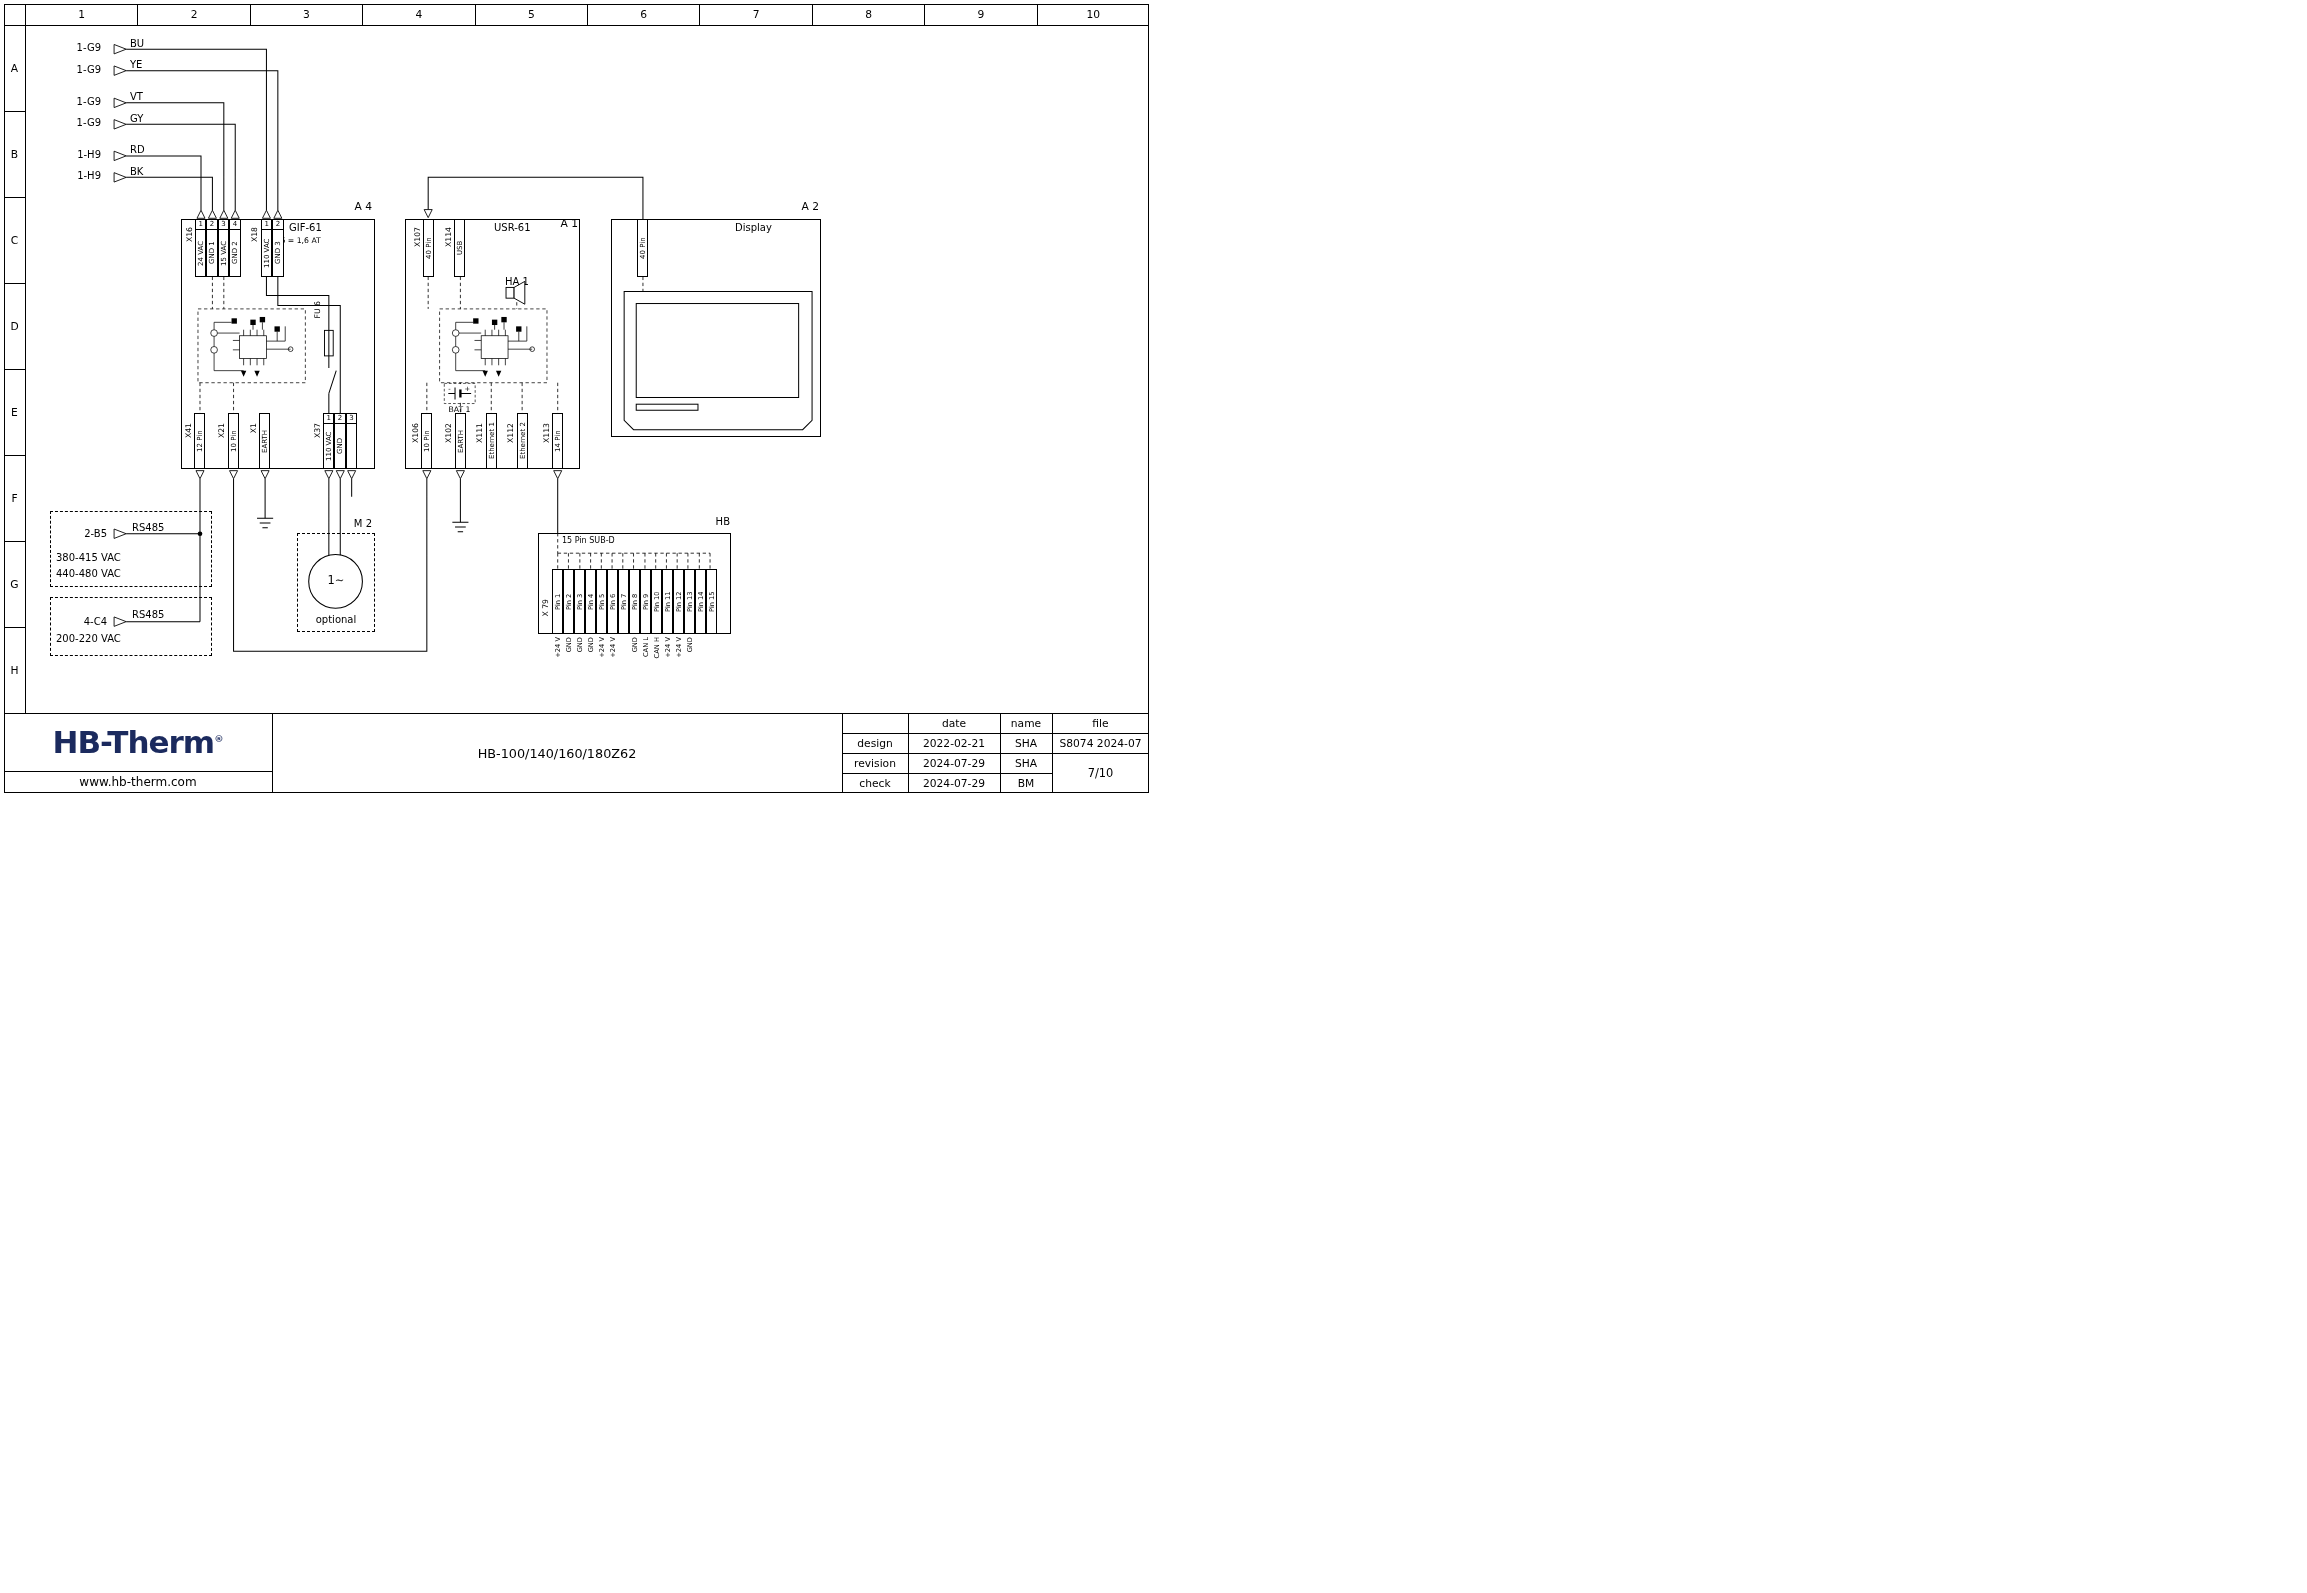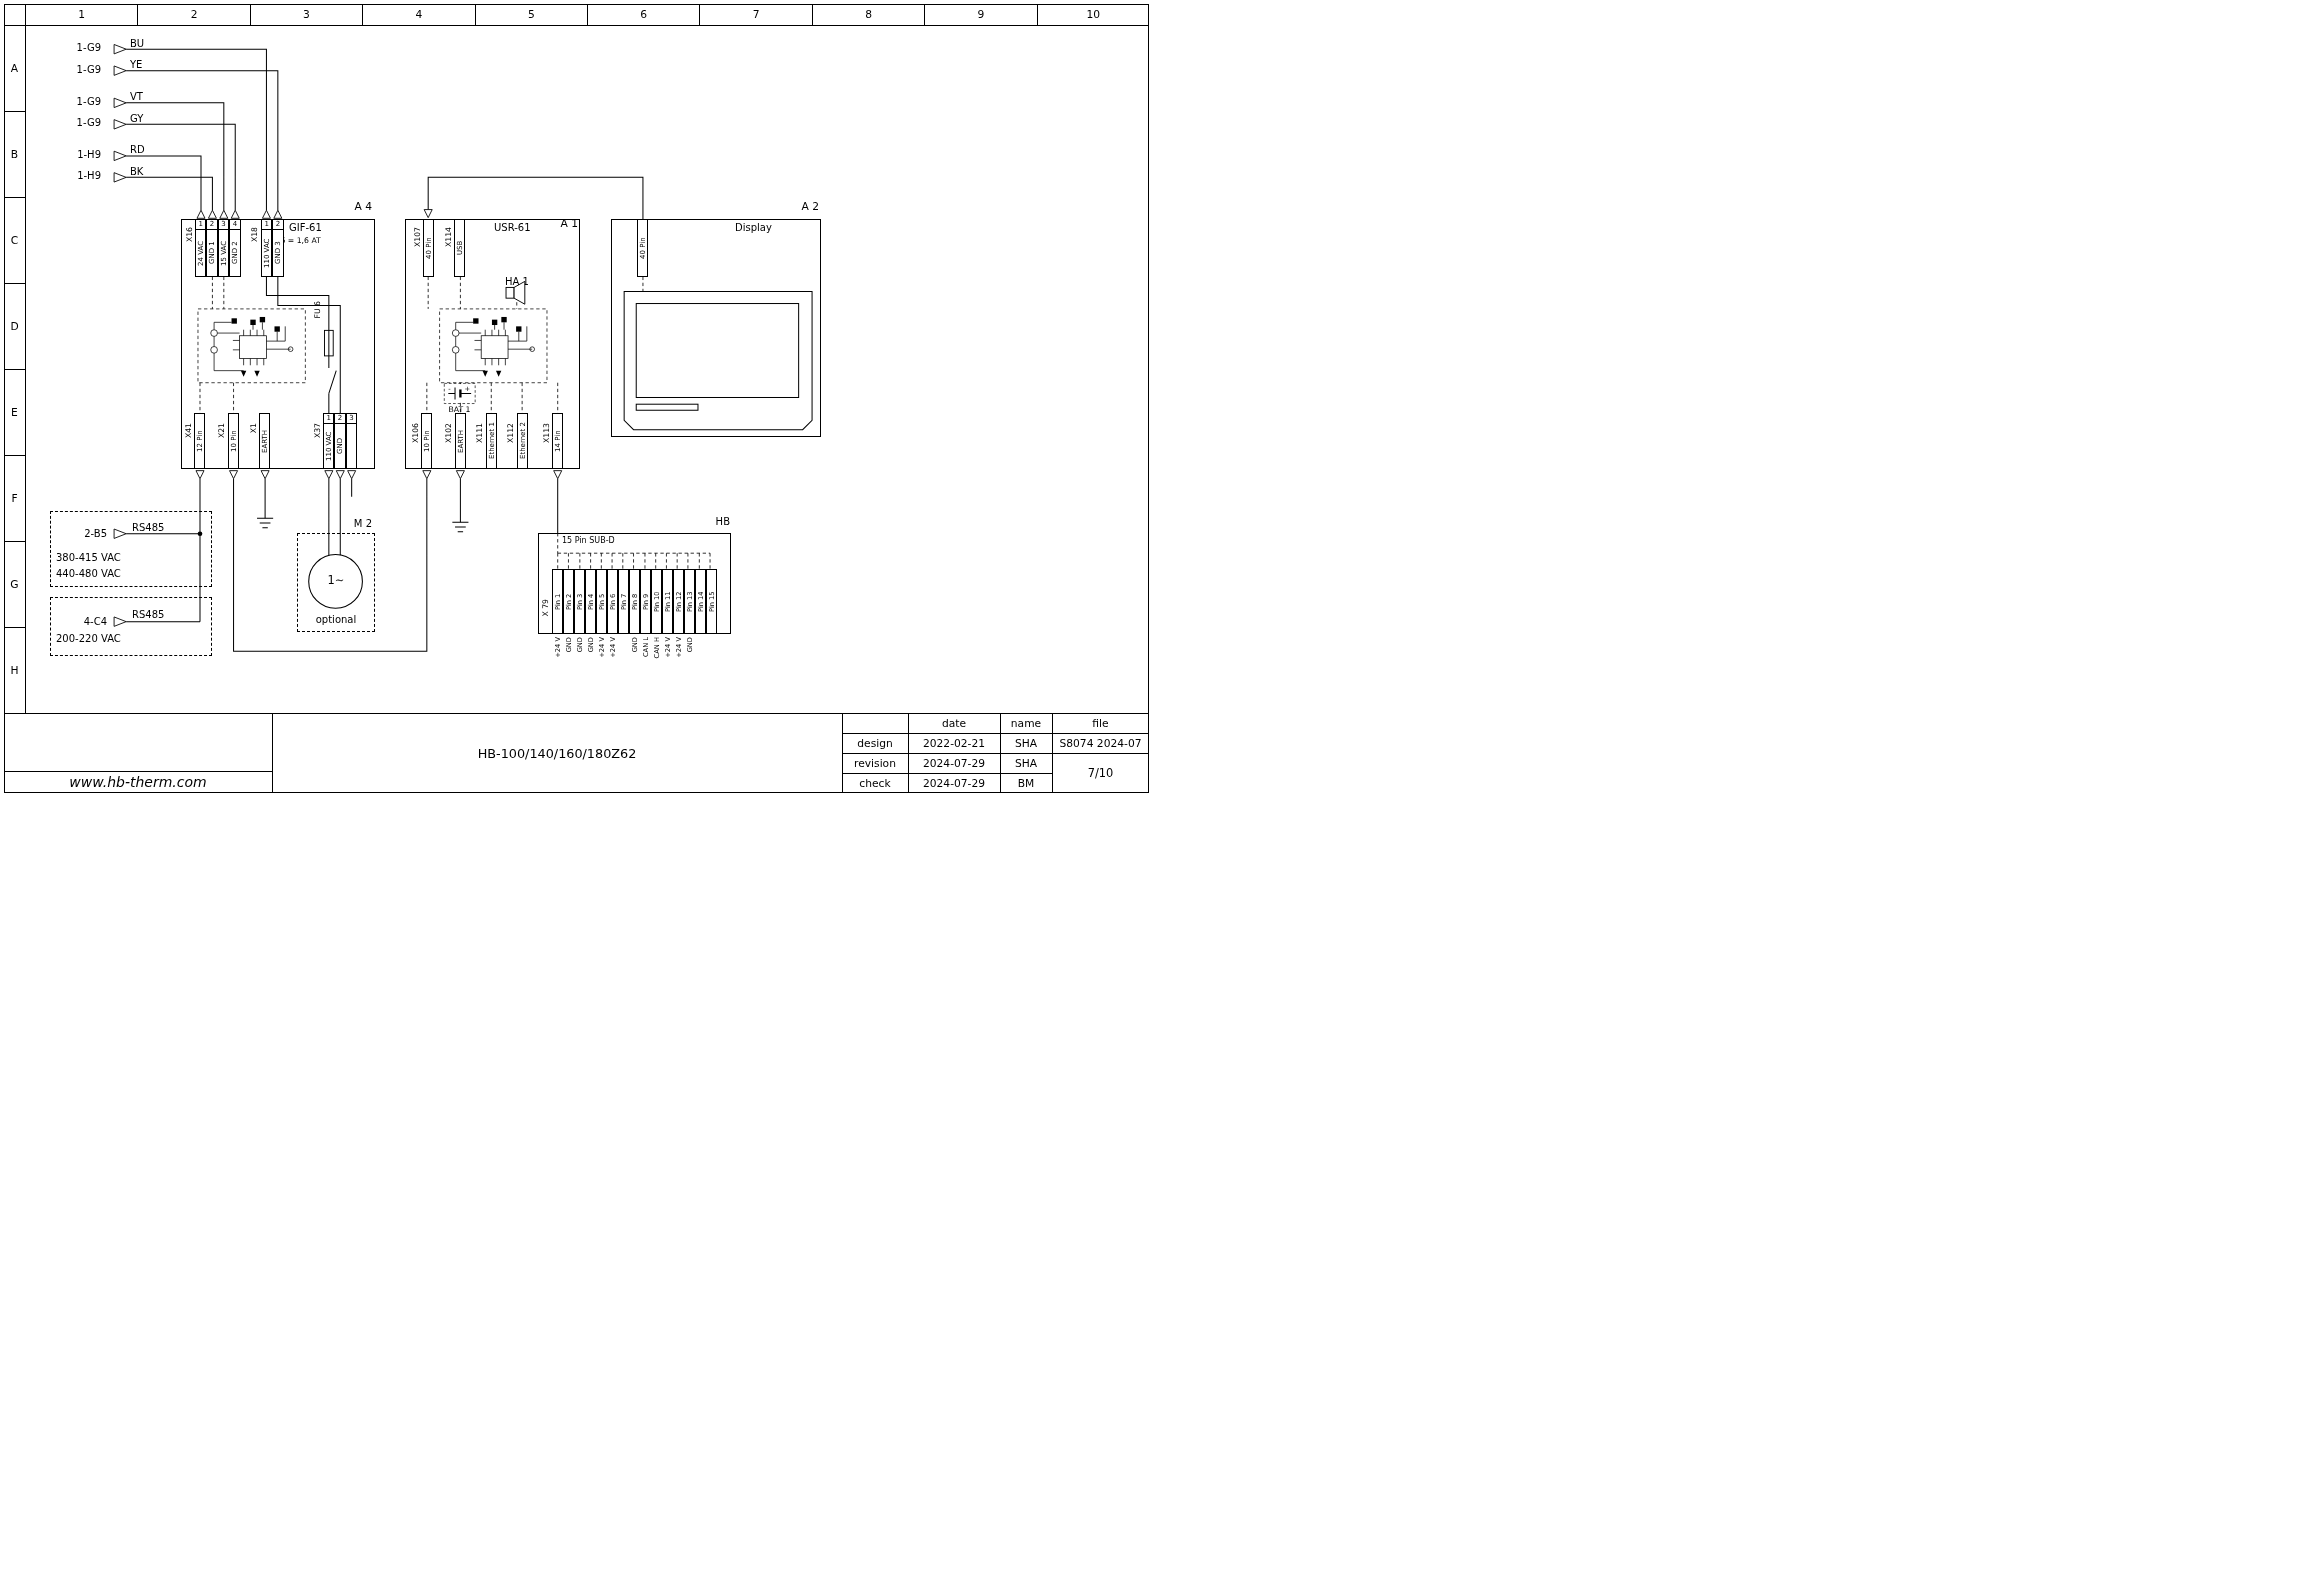--- a/index.html
+++ b/index.html
@@ -39,21 +39,21 @@
   
   svg.overlay { position:absolute; left:0; top:0; pointer-events:none; }
   .w { stroke:#000; stroke-width:1.5; fill:none; }
   .wd { stroke:#000; stroke-width:1.2; fill:none; stroke-dasharray:5 4; }
   
   .hline { position:absolute; background:#000; height:1px; }
   .vline { position:absolute; background:#000; width:1px; }
   .tbc { position:absolute; display:flex; align-items:center; justify-content:center; font-size:10.7px; white-space:nowrap; }
   .logo { font-size:31px; font-weight:bold; letter-spacing:-1px; color:#1b2a5e; }
   .logo sup { font-size:9.4px; letter-spacing:0; }
-  .site { font-size:14px;font-style:italic; }
+  .site { font-size:12px; }
   .drawing-title { font-size:12.8px; }
 </style>
 </head>
 <body>
 
 <div class="sheet">
 
   <div class="frame"></div>
   <div class="corner"></div>
 
@@ -316,20 +316,23 @@
   <div class="vline" style="left:272px;top:713px;height:80px"></div>
   <div class="hline" style="left:4px;top:771px;width:268px"></div>
   <div class="vline" style="left:842px;top:713px;height:80px"></div>
   <div class="vline" style="left:908px;top:713px;height:80px"></div>
   <div class="vline" style="left:1000px;top:713px;height:80px"></div>
   <div class="vline" style="left:1052px;top:713px;height:80px"></div>
   <div class="hline" style="left:842px;top:733px;width:307px"></div>
   <div class="hline" style="left:842px;top:753px;width:307px"></div>
   <div class="hline" style="left:842px;top:773px;width:210px"></div>
 
+  <div class="tbc" style="left:4px;top:713px;width:268px;height:58px">
+    <span class="logo"><span>HB-Therm</span><sup>®</sup></span>
+  </div>
   <div class="tbc site" style="left:4px;top:771px;width:268px;height:22px">www.hb-therm.com</div>
   <div class="tbc drawing-title" style="left:272px;top:713px;width:570px;height:80px">HB-100/140/160/180Z62</div>
 
   <div class="tbc" style="left:908px;top:713px;width:92px;height:20px">date</div>
   <div class="tbc" style="left:1000px;top:713px;width:52px;height:20px">name</div>
   <div class="tbc" style="left:1052px;top:713px;width:97px;height:20px">file</div>
 
   <div class="tbc" style="left:842px;top:733px;width:66px;height:20px">design</div>
   <div class="tbc" style="left:908px;top:733px;width:92px;height:20px">2022-02-21</div>
   <div class="tbc" style="left:1000px;top:733px;width:52px;height:20px">SHA</div>

